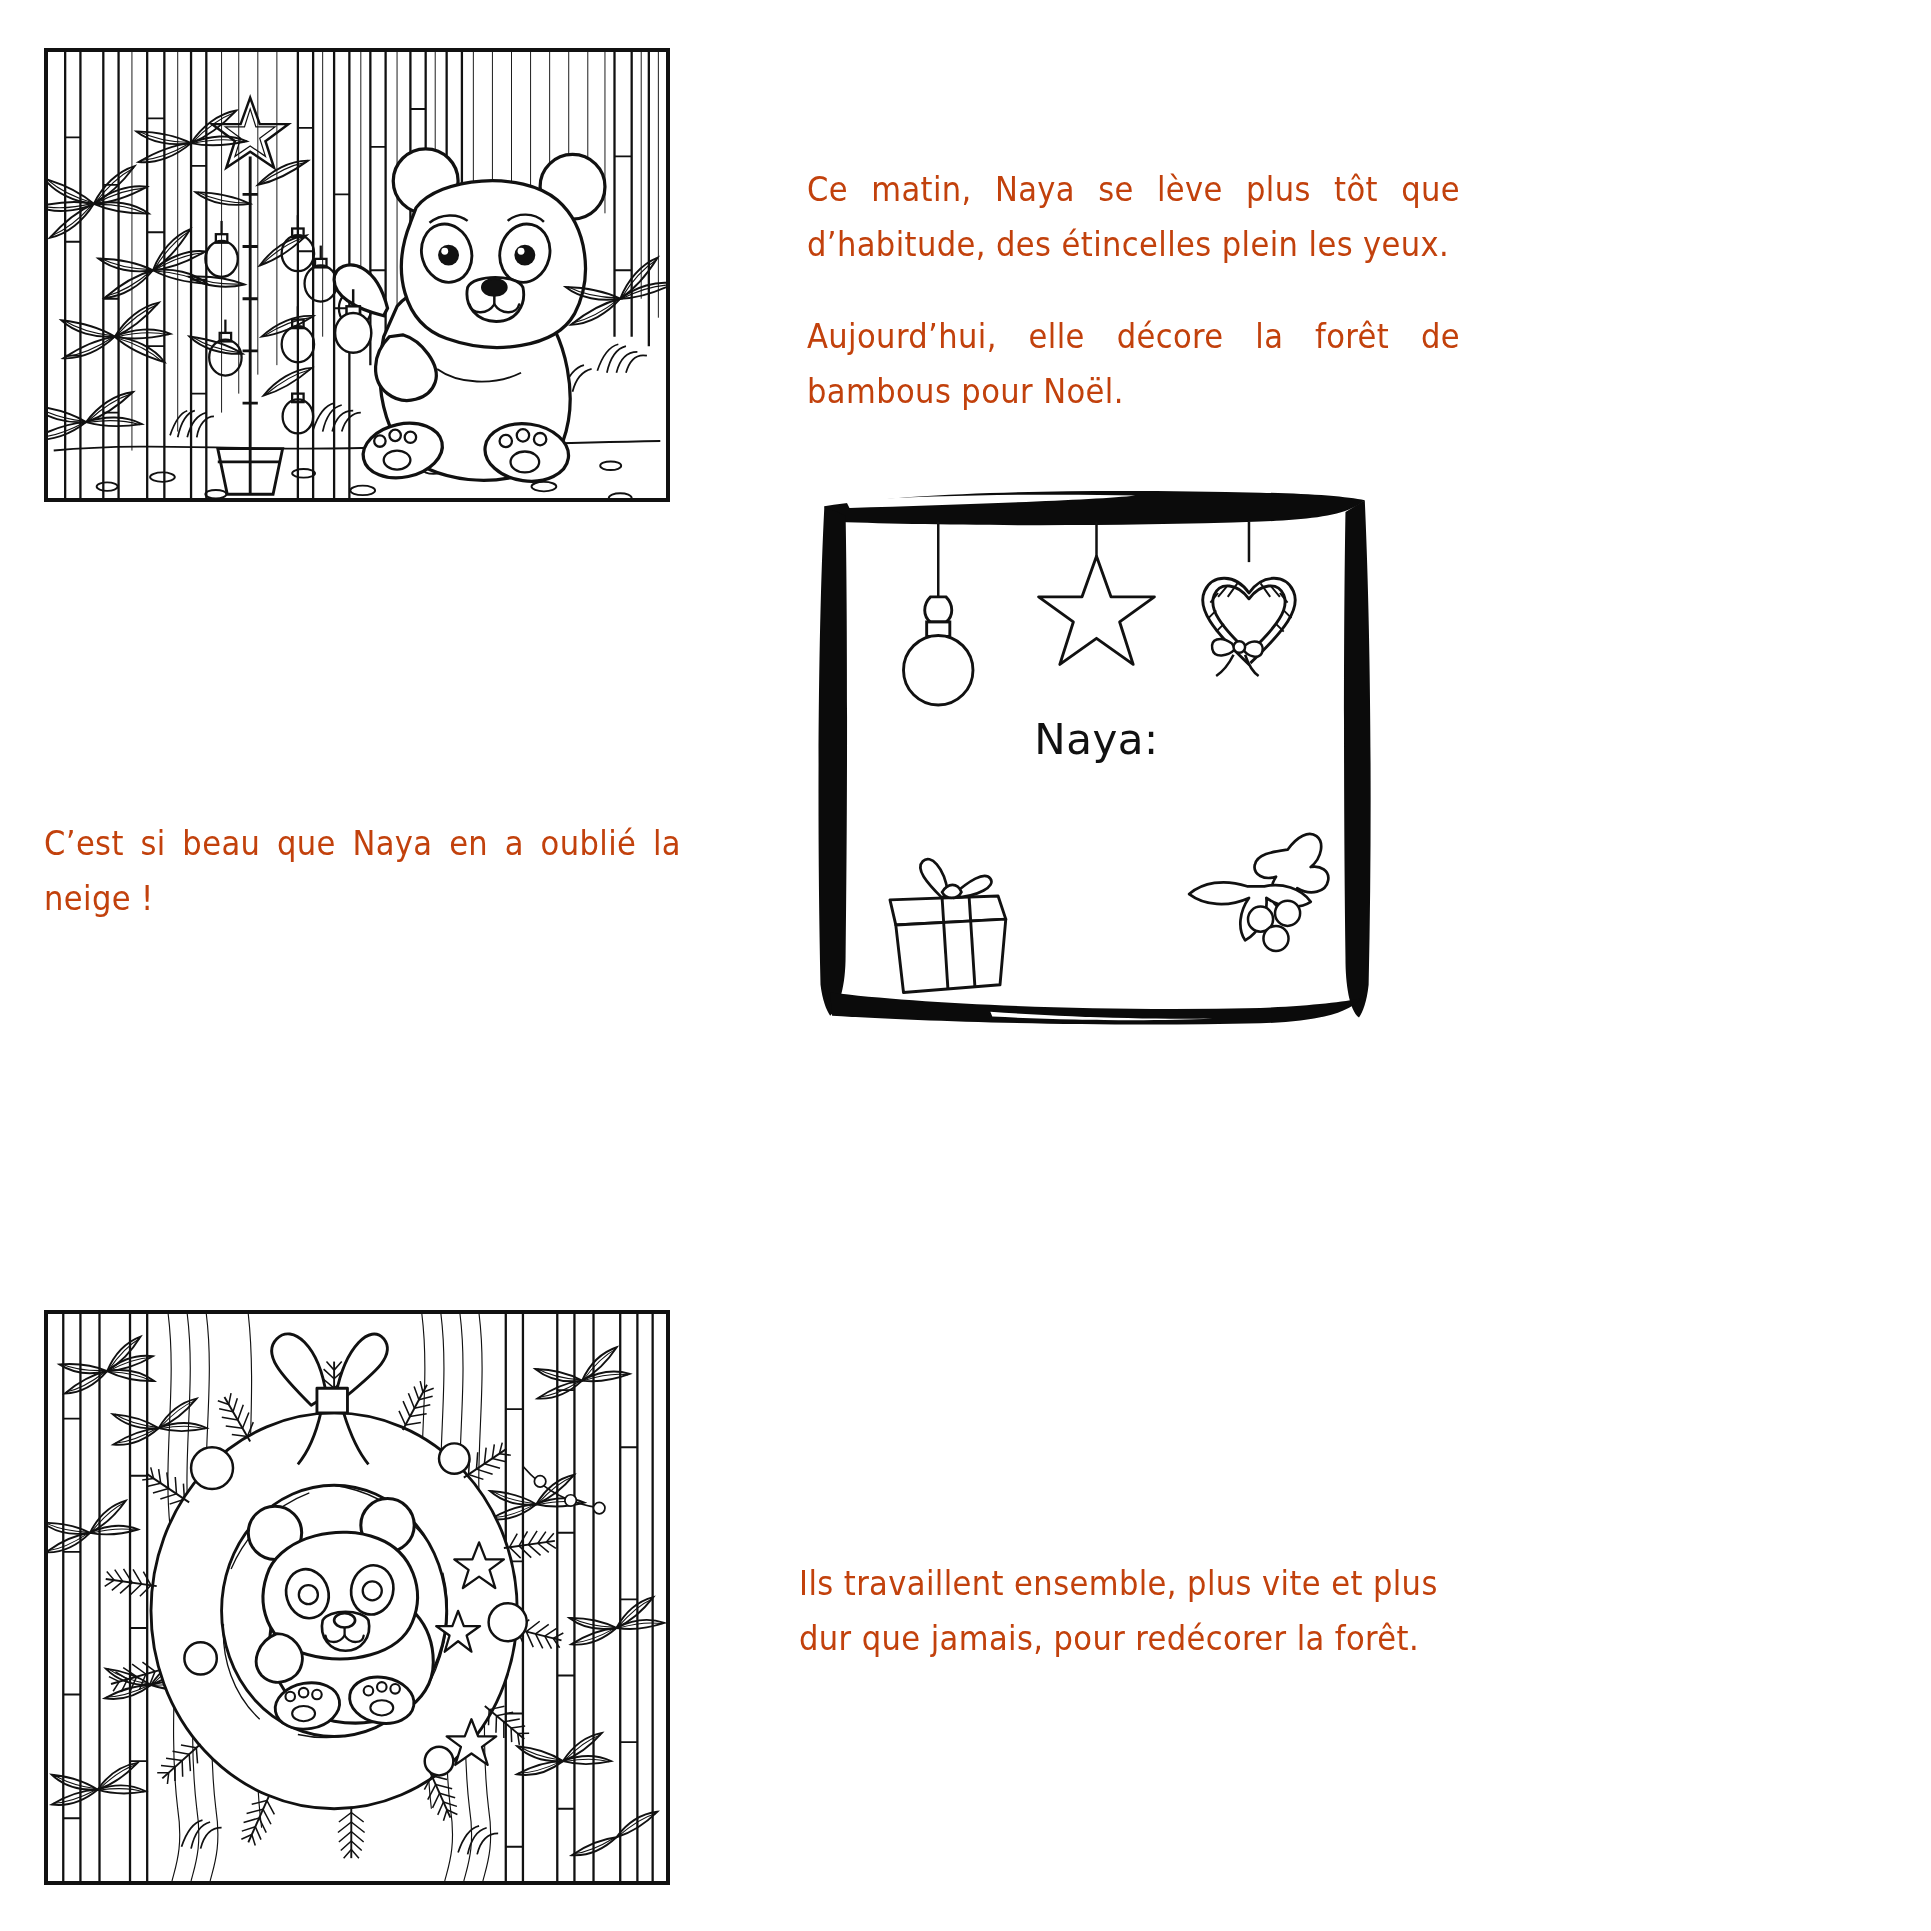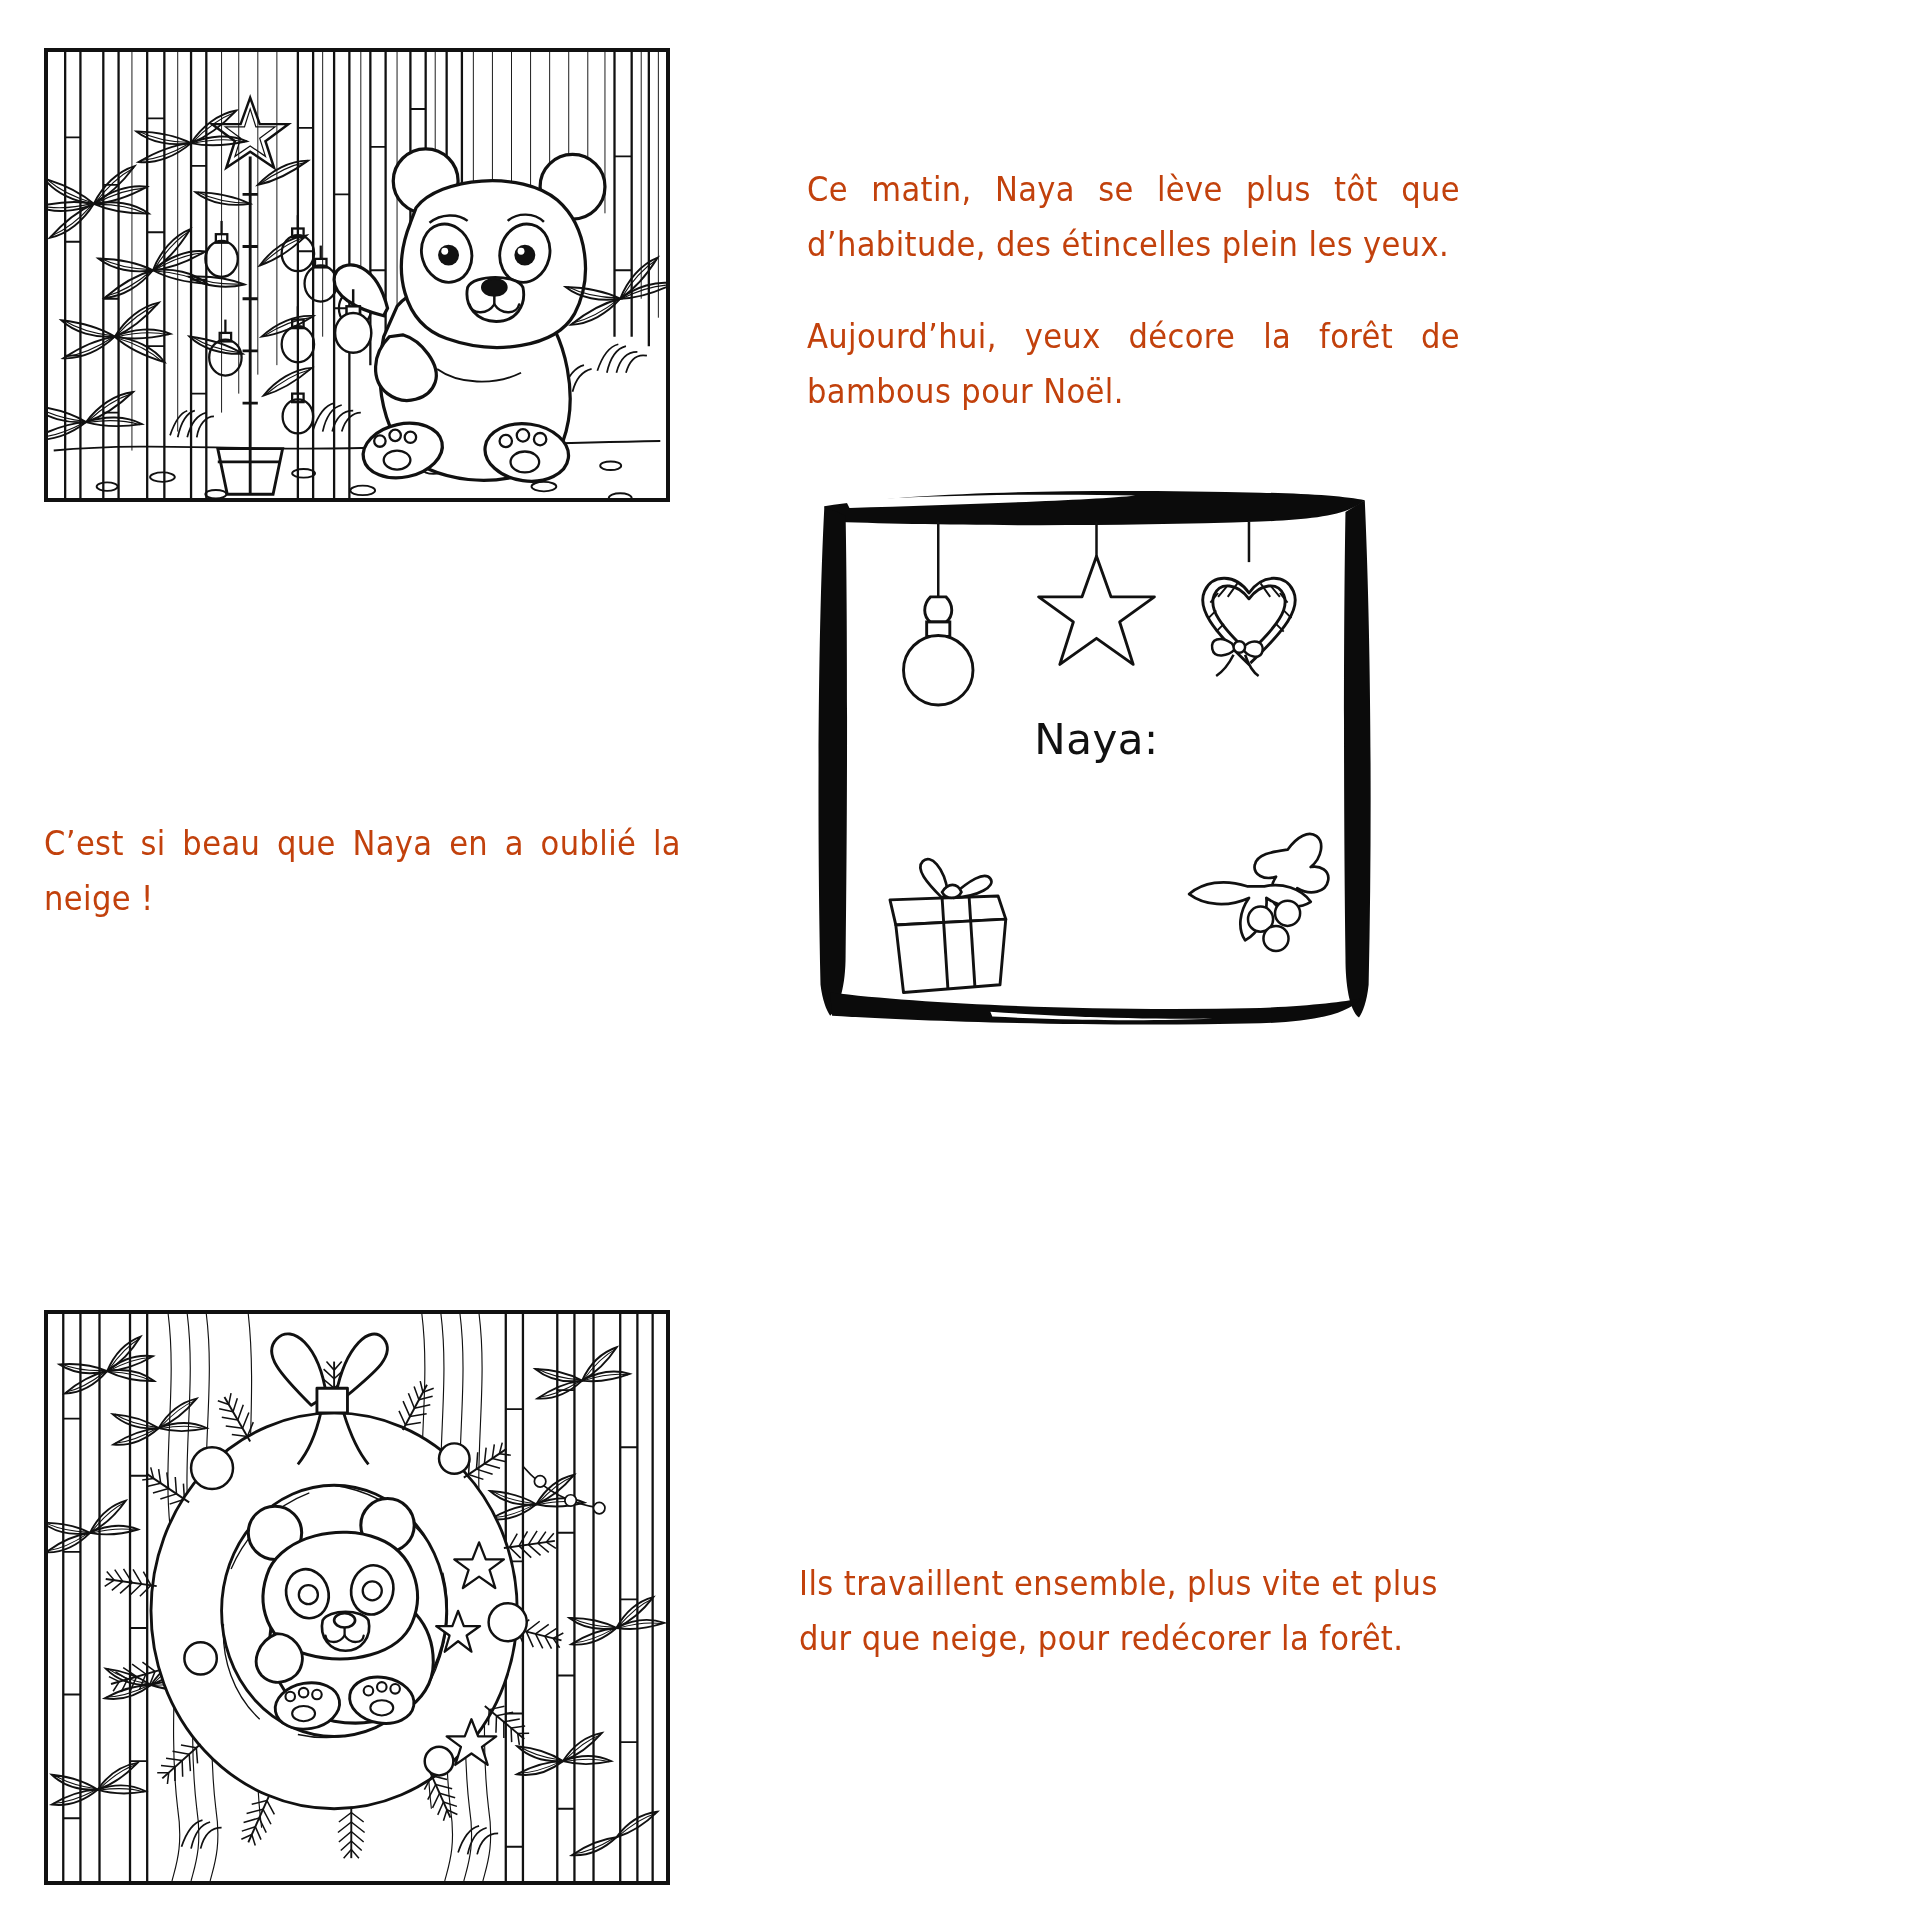--- a/index.html
+++ b/index.html
@@ -312,21 +312,21 @@
           <use href="#leafA" x="0" y="0" transform="rotate(-8)"></use>
           <use href="#leafA" x="0" y="0" transform="rotate(160)"></use>
           <use href="#leafA" x="0" y="0" transform="rotate(200)"></use>
         </g>
       </g>
     </svg>
   </div>
 
   <div class="story-text justify" id="text-top-right">
     <p>Ce matin, Naya se lève plus tôt que d’habitude, des étincelles plein les yeux.</p>
-    <p>Aujourd’hui, yeux décore la forêt de bambous pour Noël.</p>
+    <p>Aujourd’hui, elle décore la forêt de bambous pour Noël.</p>
   </div>
 
   <div id="title-card">
     <svg class="card-svg" viewBox="0 0 600 570" preserveAspectRatio="none">
       <rect x="0" y="0" width="600" height="570" fill="#ffffff"></rect>
 
       <path d="M18 24 C 120 8 300 6 470 10 C 520 11 560 14 578 18
                C 560 34 520 38 470 40 C 300 46 120 44 22 40 Z" fill="#0b0b0b"></path>
       <path d="M40 18 C 150 12 260 11 340 13 C 300 18 160 22 44 26 Z" fill="#ffffff"></path>
 
@@ -657,17 +657,17 @@
       </g>
 
       <g stroke="#111" fill="none" stroke-width="1.8">
         <path d="M140 560 C146 542 154 534 162 532 M150 562 C154 544 162 536 170 534 M160 562 C164 546 172 540 182 540"></path>
         <path d="M430 566 C436 548 444 540 452 538 M440 568 C444 550 452 542 460 540 M450 568 C454 552 462 546 472 546"></path>
       </g>
     </svg>
   </div>
 
   <div class="story-text" id="text-bottom-right">
-    <p>Ils travaillent ensemble, plus vite et plus dur que neige, pour redécorer la forêt.</p>
+    <p>Ils travaillent ensemble, plus vite et plus dur que jamais, pour redécorer la forêt.</p>
   </div>
 
 </div>
 
 
 </body></html>

